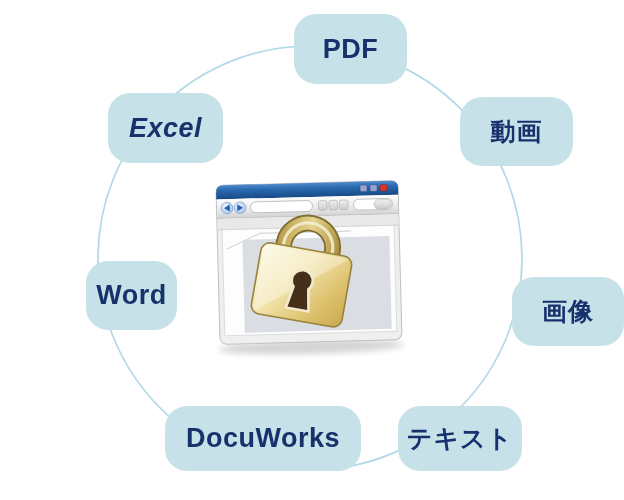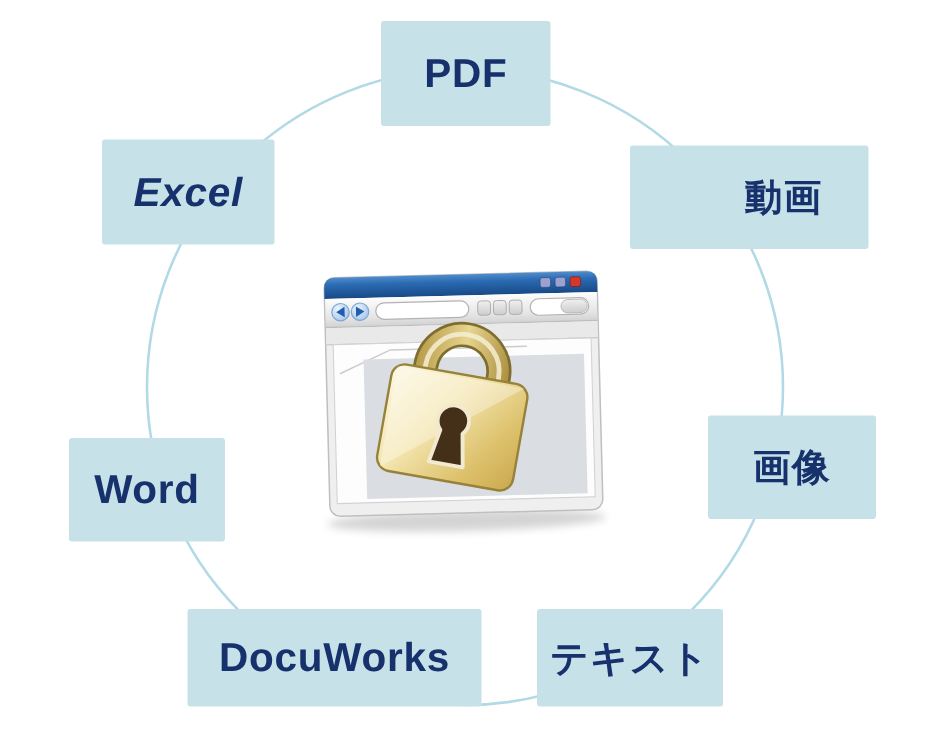--- a/index.html
+++ b/index.html
@@ -7,33 +7,34 @@
     position:relative;
     width:624px;height:500px;
     background:#ffffff;
     overflow:hidden;
     font-family:"Liberation Sans","DejaVu Sans",sans-serif;
   }
   .diagram-svg{position:absolute;left:0;top:0;width:624px;height:500px;}
   .node{
     position:absolute;
     background:#c6e2e8;
-    border-radius:2px;
+    border-radius:22px;
     display:flex;align-items:center;justify-content:center;
     color:#17316d;
     font-weight:bold;
     font-size:27px;
     letter-spacing:.5px;
     text-align:center;
+    margin-left:40px;
   }
   .node.jp{font-size:25px;letter-spacing:1px;}
   .node-pdf       {left:254px; top:14px;  width:113px; height:70px;}
   .node-excel     {left:68px;  top:93px;  width:115px; height:70px;font-style:italic;}
-  .node-video     {left:420px; top:97px;  width:113px; height:69px;padding-left:46px;}
-  .node-word      {left:46px;  top:292px; width:104px; height:69px;}
+  .node-video     {left:420px; top:97px;  width:113px; height:69px;}
+  .node-word      {left:46px;  top:261px; width:91px; height:69px;}
   .node-image     {left:472px; top:277px; width:112px; height:69px;}
   .node-docuworks {left:125px; top:406px; width:196px; height:65px;}
   .node-text      {left:358px; top:406px; width:124px; height:65px;}
 </style>
 </head>
 <body>
 
 <div class="stage">
 
   <svg class="diagram-svg" viewBox="0 0 624 500" xmlns="http://www.w3.org/2000/svg">

